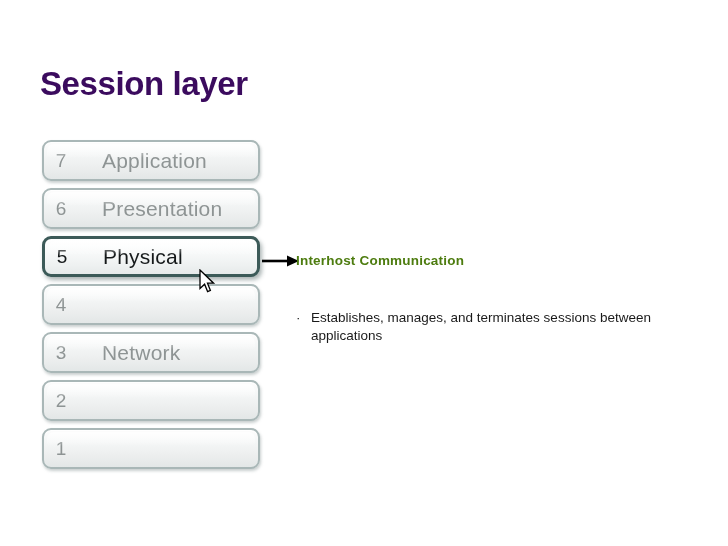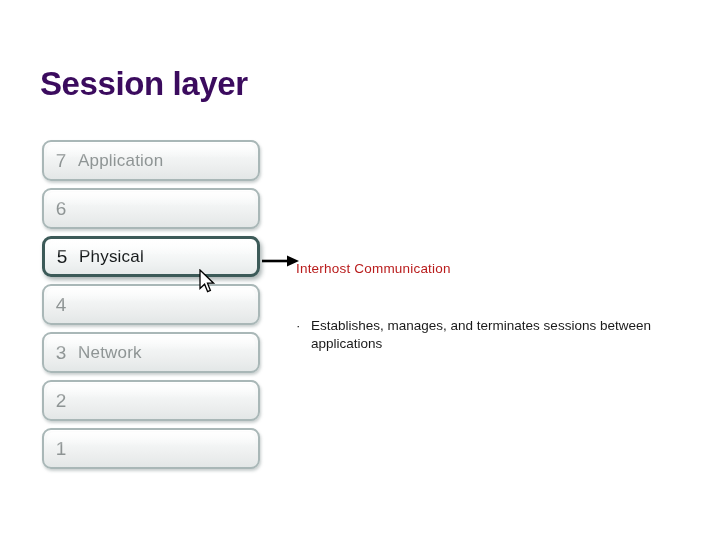--- a/index.html
+++ b/index.html
@@ -69,24 +69,25 @@
     pointer-events: none;
   }
   .layer-num {
     width: 34px;
     text-align: center;
     font-size: 19px;
     color: #8e9494;
     font-weight: normal;
   }
   .layer-name {
-    font-size: 17px;
+    font-size: 21px;
     color: #8e9494;
     letter-spacing: 0.2px;
     white-space: nowrap;
+    margin-left: 24px;
   }
 
   
   .layer-box.active {
     border: 3px solid #3c5a58;
     background: linear-gradient(to bottom,
                 #ffffff 0%,
                 #f7f9f9 40%,
                 #eef1f1 75%,
                 #e6eaea 100%);
@@ -109,26 +110,25 @@
 
   
   #annotation {
     position: absolute;
     left: 296px;
     top: 252px;
     width: 400px;
   }
   #annotation-heading {
     font-size: 13.5px;
-    font-weight: normal;
-    color: #b91c1c;
+    font-weight: bold;
+    color: #4d7c0f;
     letter-spacing: 0.2px;
     line-height: 17px;
     white-space: nowrap;
-    margin-top: 8px;
   }
   #annotation-bullet {
     margin-top: 3px;
     padding-left: 6px;
     font-size: 13.5px;
     color: #1a1a1a;
     line-height: 18px;
     position: relative;
   }
   #annotation-bullet .bullet-dot {
@@ -162,20 +162,21 @@
 
   <div id="osi-stack">
 
     <div class="layer-box">
       <span class="layer-num">7</span>
       <span class="layer-name">Application</span>
     </div>
 
     <div class="layer-box">
       <span class="layer-num">6</span>
+      <span class="layer-name">Presentation</span>
     </div>
 
     <div class="layer-box active">
       <span class="layer-num">5</span>
       <span class="layer-name">Physical</span>
     </div>
 
     <div class="layer-box">
       <span class="layer-num">4</span>
     </div>

